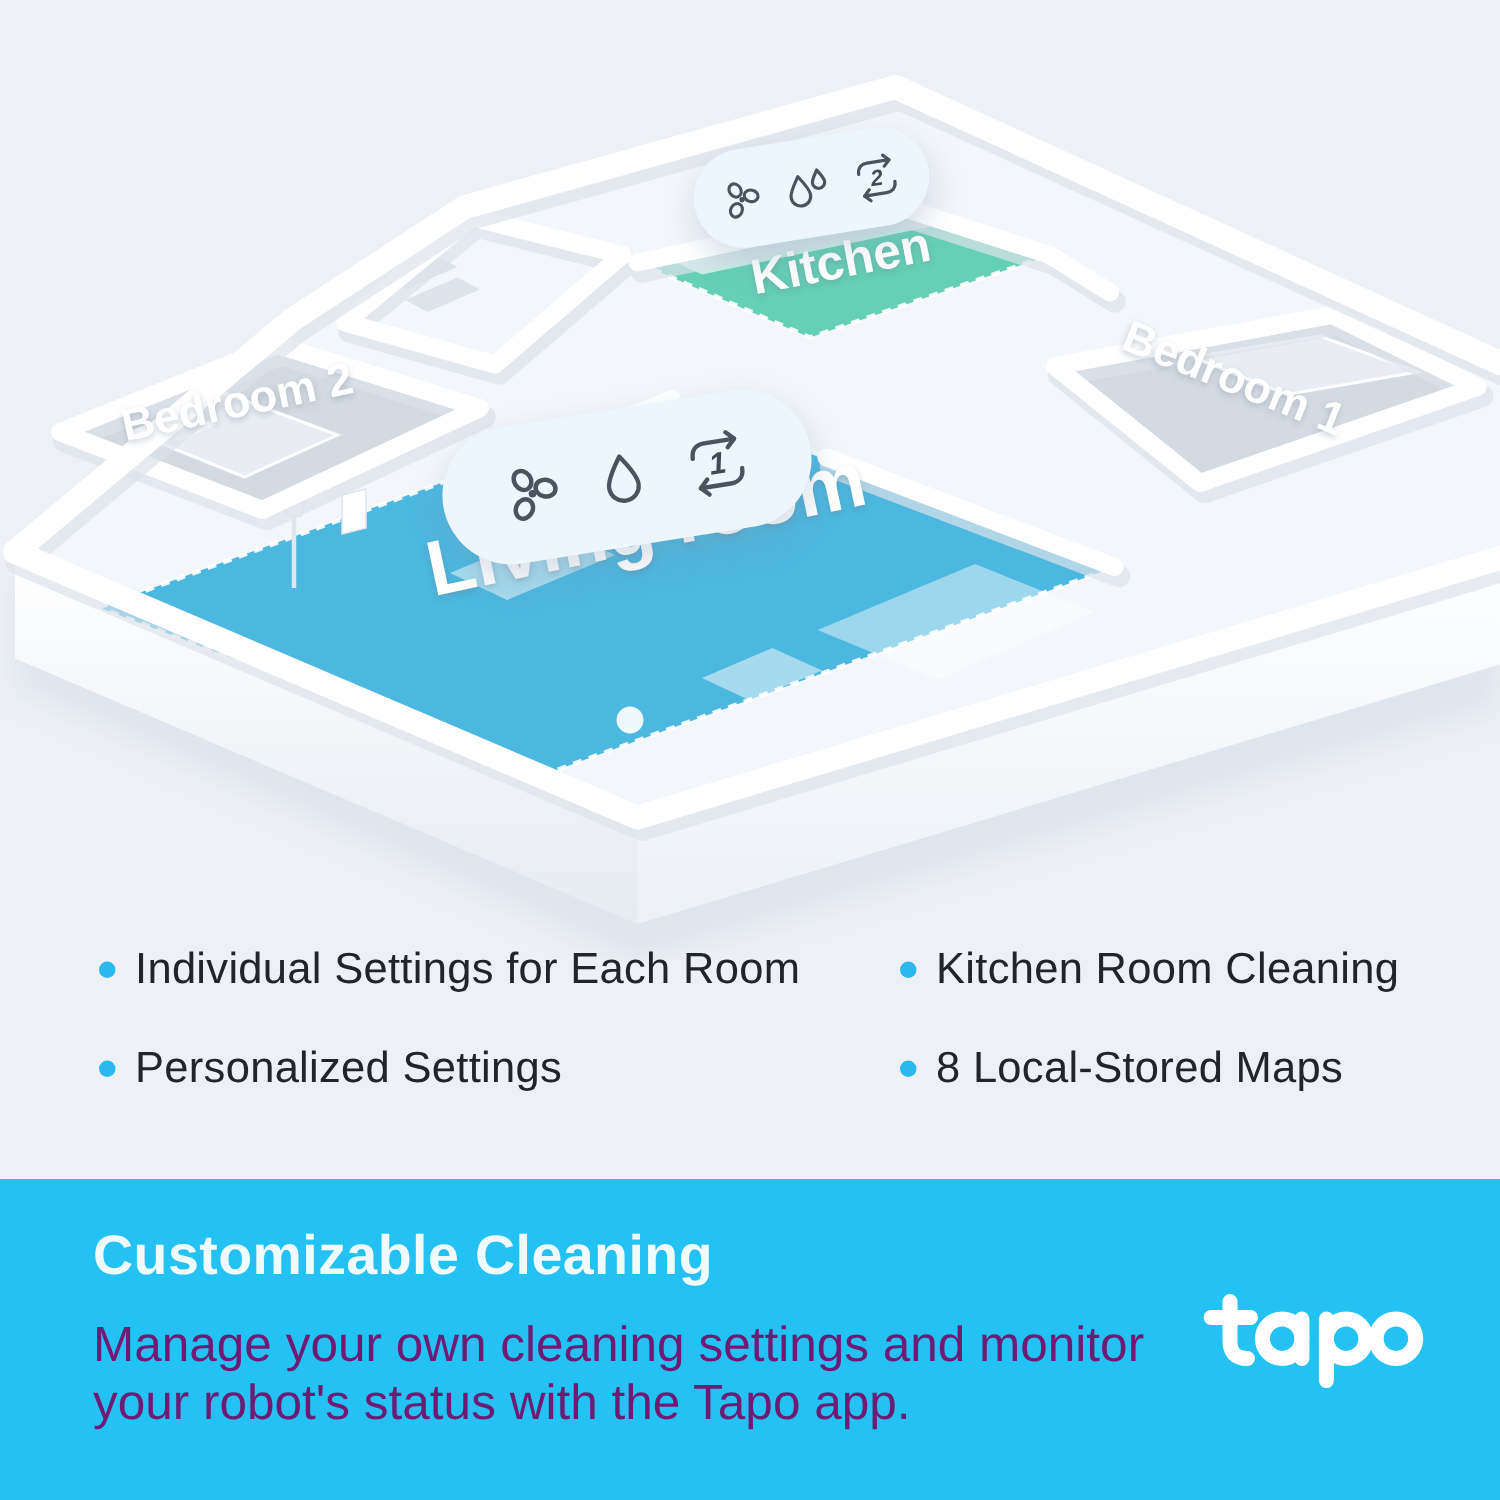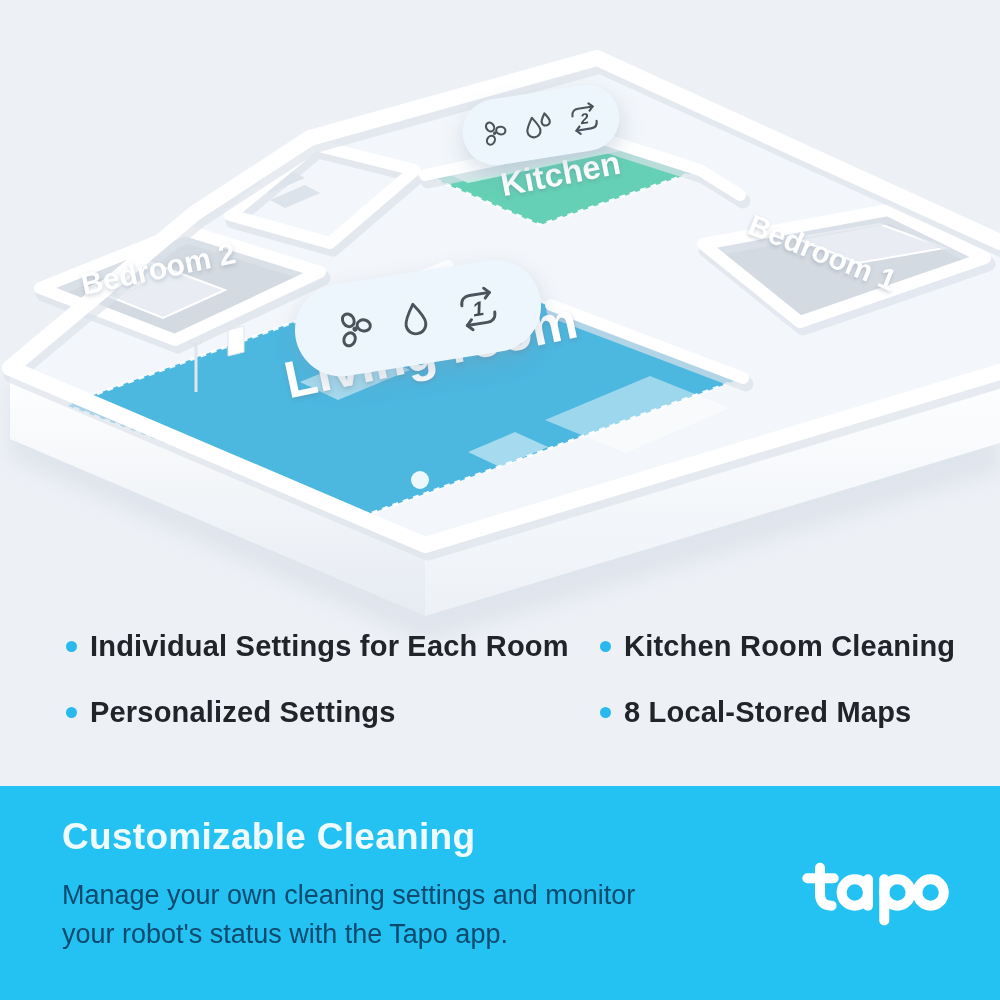--- a/index.html
+++ b/index.html
@@ -32,27 +32,27 @@
   .icon .solid{fill:#4a545e;stroke:none;}
   .cycle-num{fill:#414b55;font-weight:700;font-style:italic;
     font-family:"Liberation Sans","DejaVu Sans",sans-serif;}
   
   .features{position:absolute;left:0;top:630px;width:1000px;}
   .feat-col{position:absolute;top:0;}
   .feat-col.left{left:66px;}
   .feat-col.right{left:600px;}
   .feat-item{display:flex;align-items:flex-start;margin-bottom:33px;}
   .feat-dot{width:11px;height:11px;border-radius:50%;margin:11px 13px 0 0;flex:0 0 auto;}
-  .feat-text{font-size:29px;color:#21252a;letter-spacing:.2px;font-weight:bold;}
+  .feat-text{font-size:29px;color:#21252a;letter-spacing:.2px;}
   
   .banner{position:absolute;left:0;top:786px;width:1000px;height:266px;background:#23c2f2;}
   .banner-title{position:absolute;left:62px;top:30px;font-size:37px;font-weight:700;
     color:#f0fbff;letter-spacing:.3px;}
-  .banner-desc{position:absolute;left:62px;top:90px;font-size:27px;line-height:39px;
-    color:#0c4a6e;}
+  .banner-desc{position:absolute;left:62px;top:90px;font-size:33px;line-height:39px;
+    color:#701a75;}
   .brand{position:absolute;left:800px;top:72px;width:158px;height:70px;}
 </style>
 </head>
 <body>
 
 <div class="canvas">
 
   <svg class="plan" viewBox="0 0 1000 640" width="1000" height="640">
     <defs>
       <linearGradient id="wallL" x1="0" y1="0" x2="0" y2="1">

